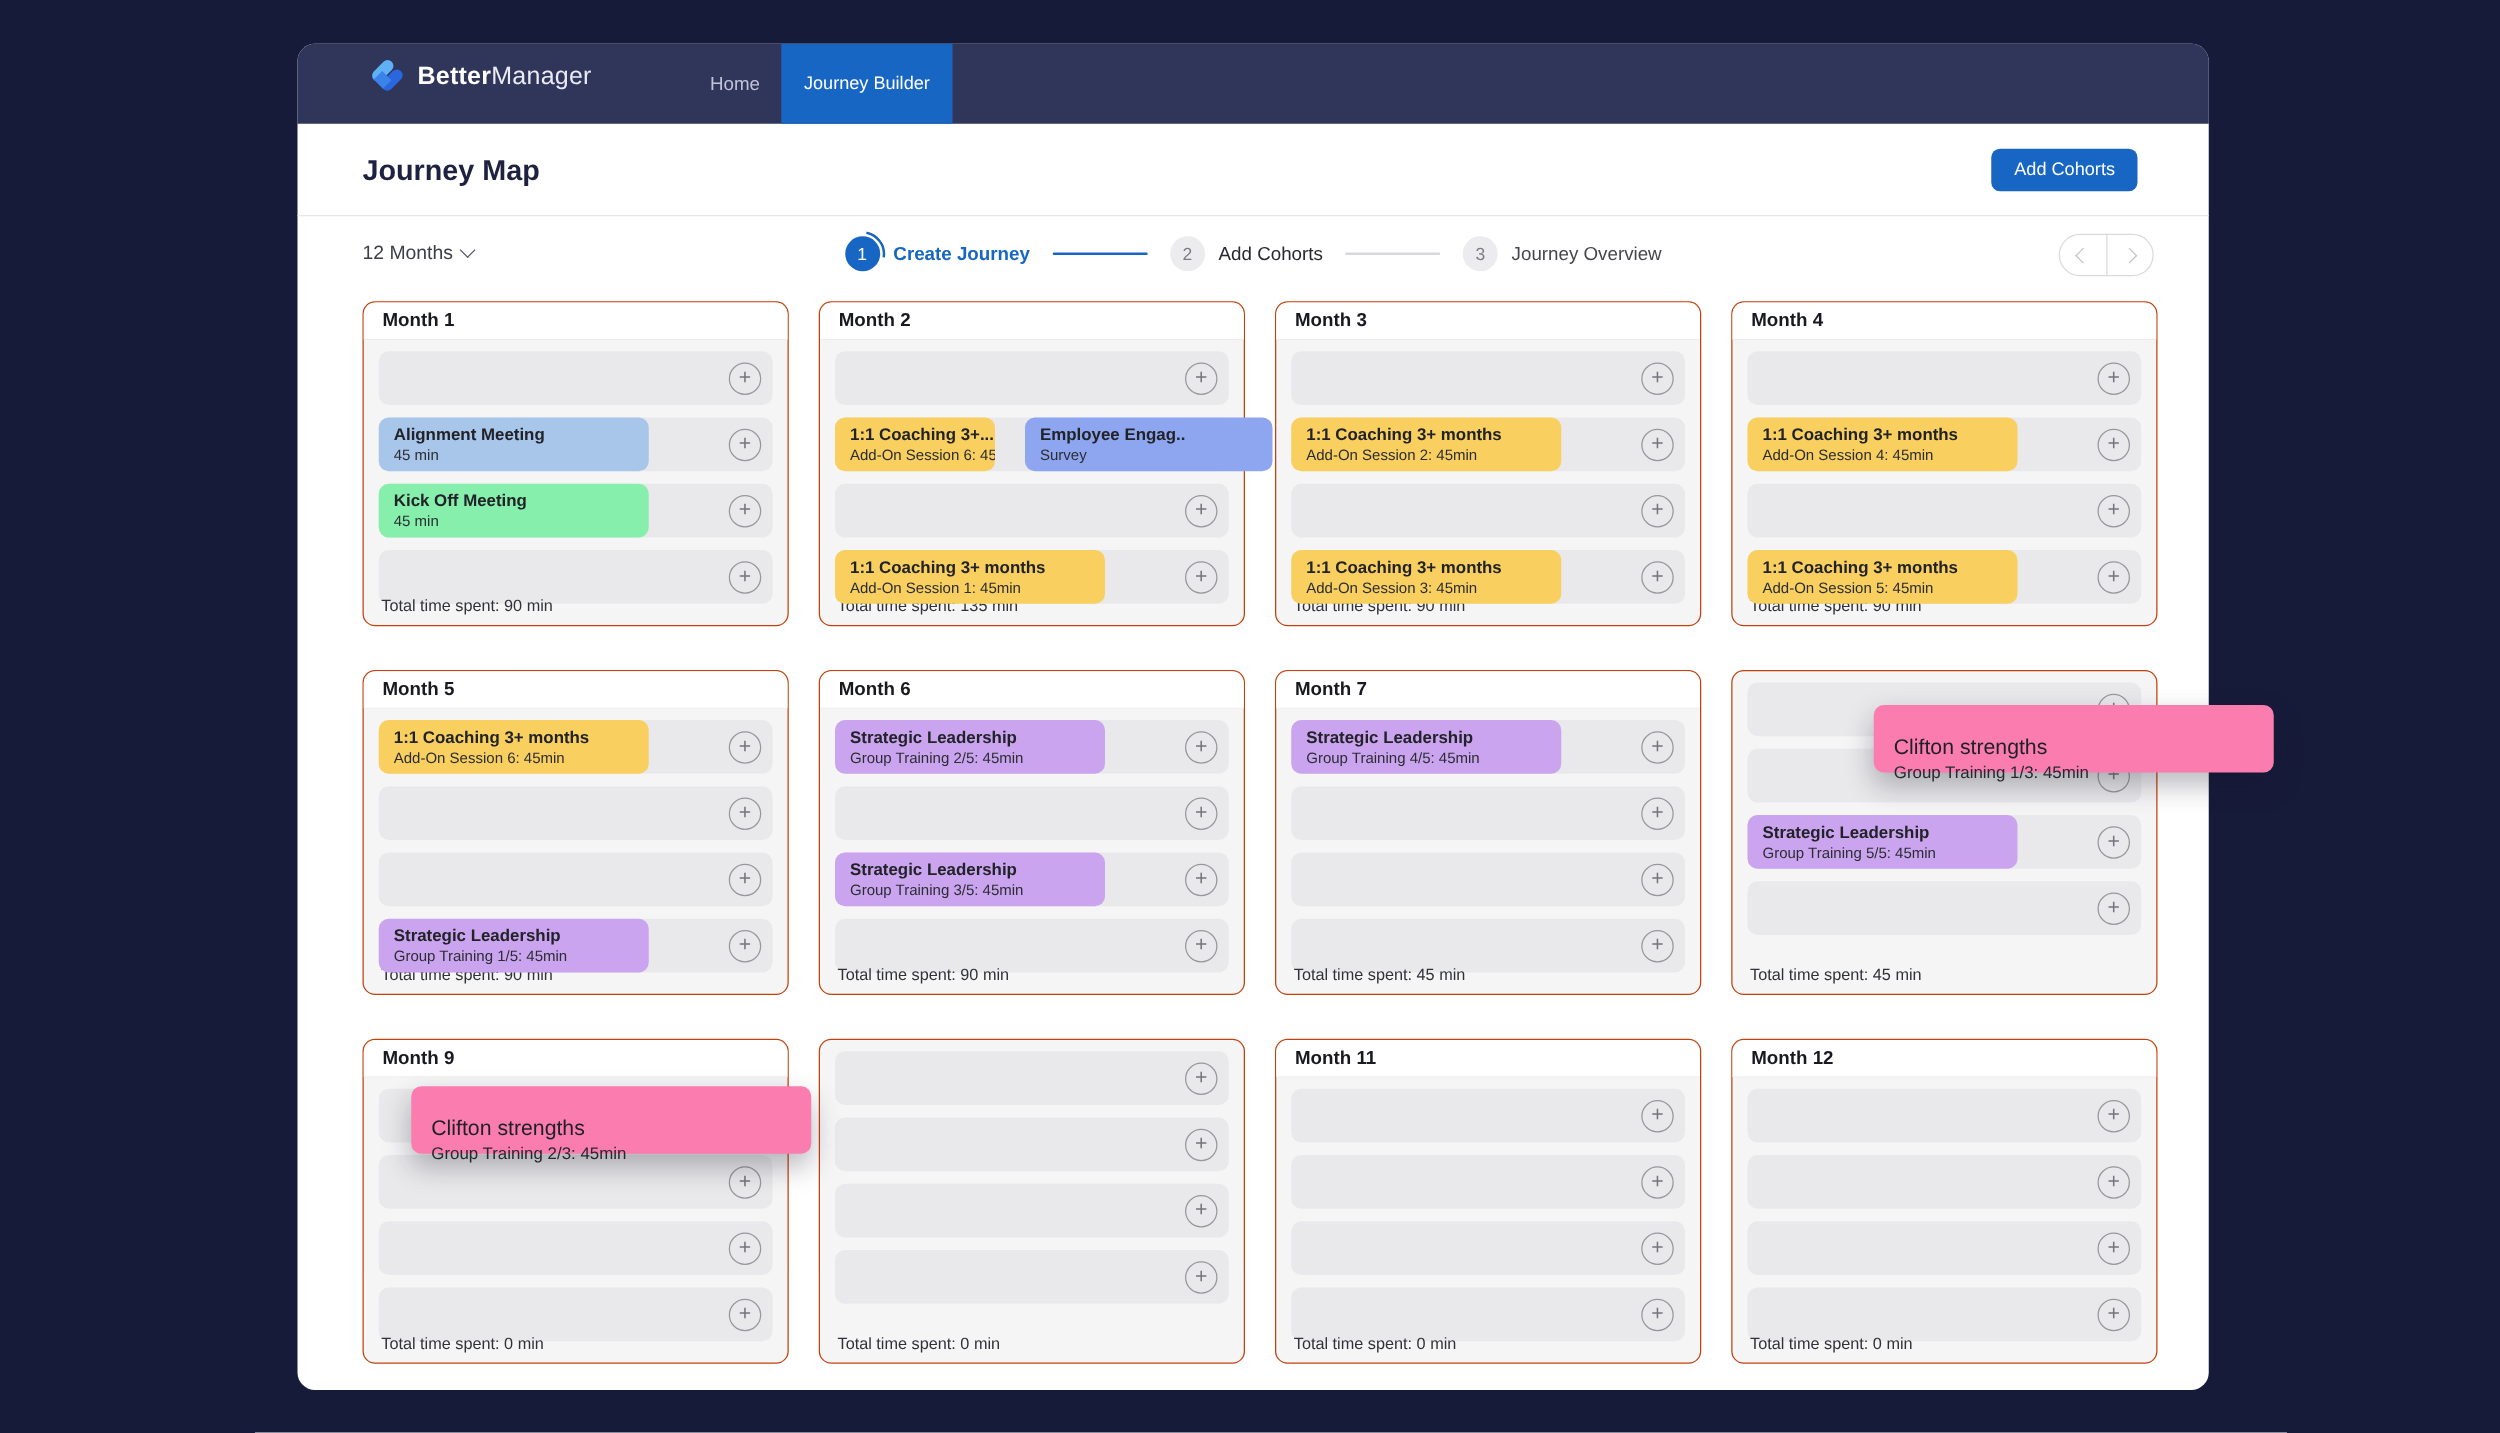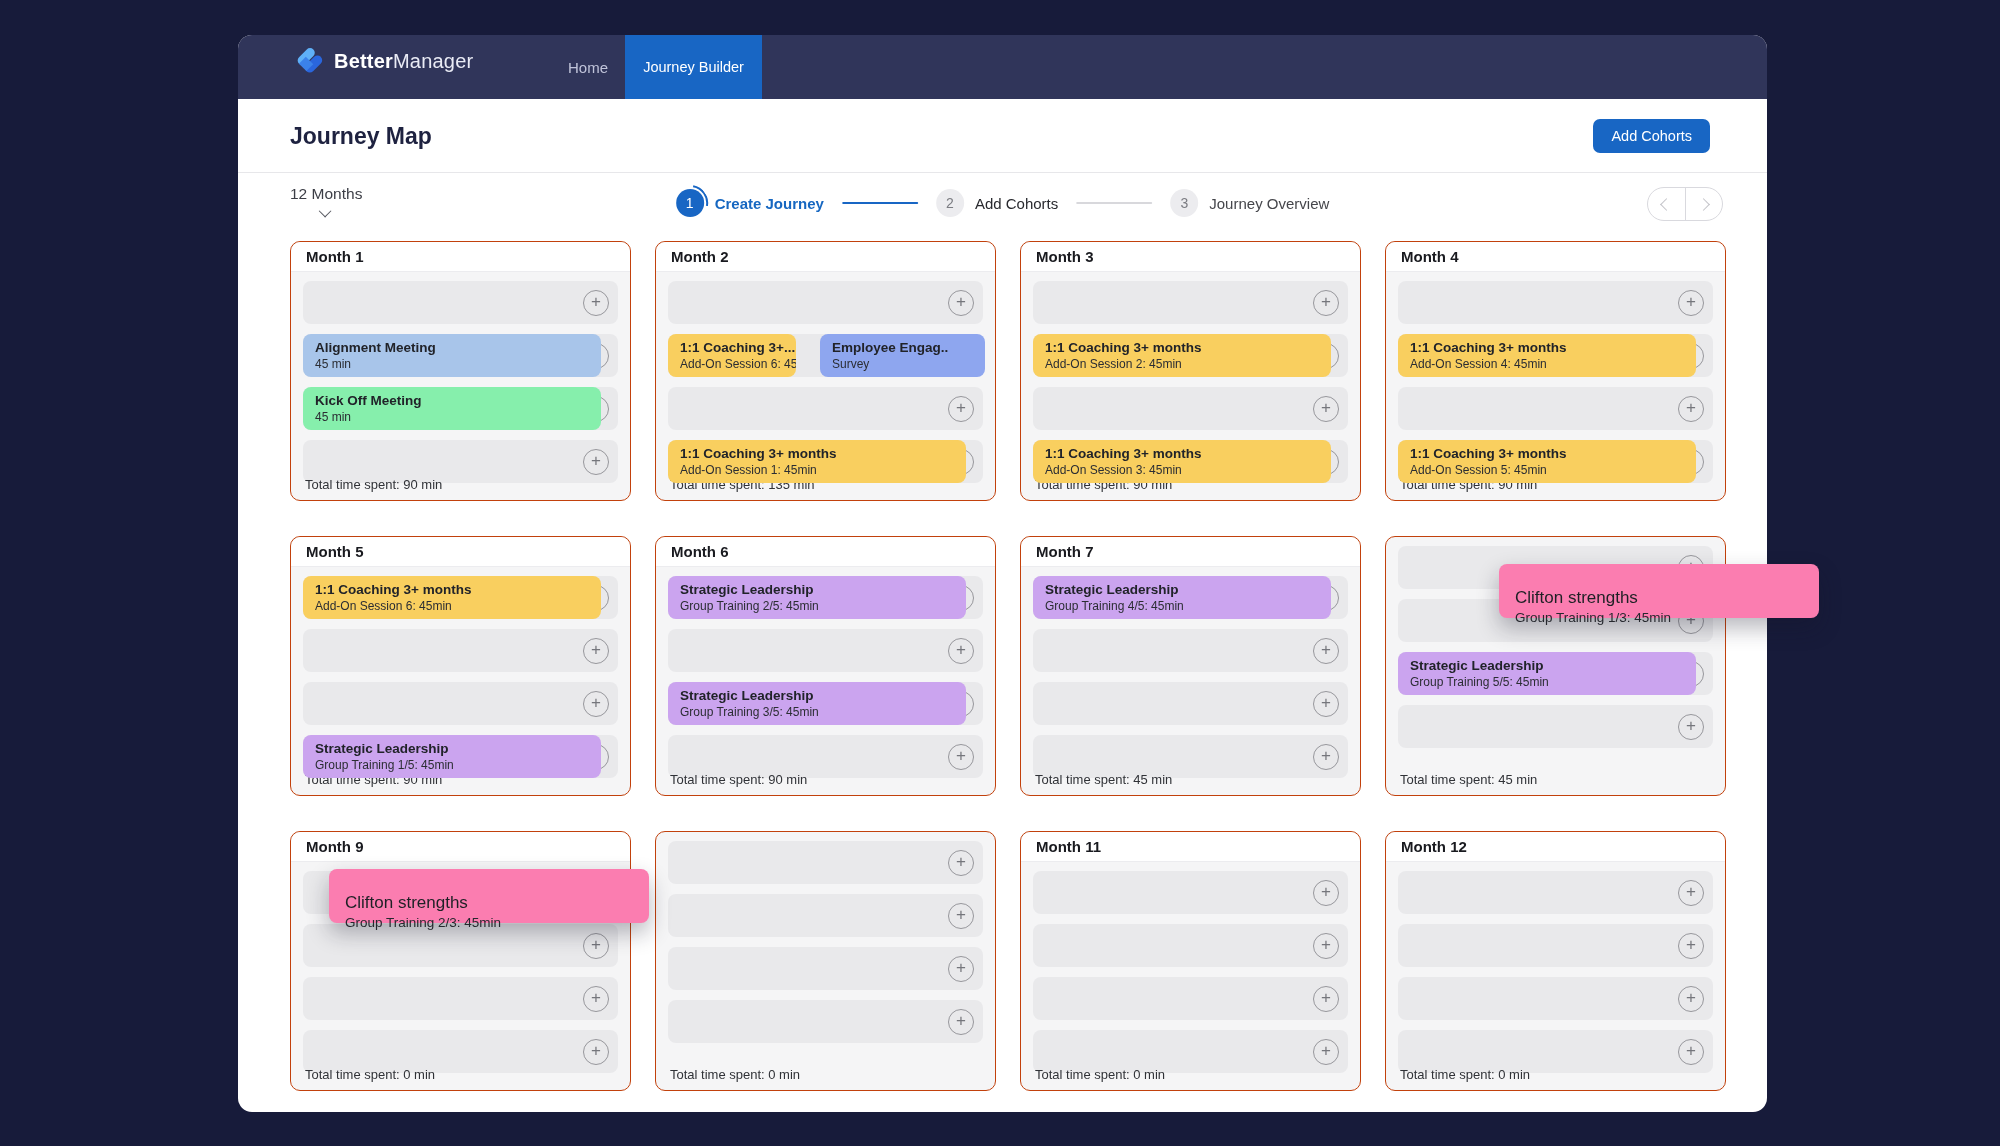--- a/index.html
+++ b/index.html
@@ -52,21 +52,21 @@
     padding:0 18px; background:#1866c4; color:#fff;
     border:none; border-radius:7px; font-size:14.5px;
     font-family:inherit; cursor:pointer;
   }
   .divider { position:absolute; left:0; right:0; top:137px; height:1px; background:#e7e7ea; }
 
   
   .duration {
     position:absolute; left:52px; top:150px; height:36px;
     display:flex; align-items:center; gap:9px;
-    font-size:15.5px; color:#3c3e46; cursor:pointer;flex-direction:column;
+    font-size:15.5px; color:#3c3e46; cursor:pointer;
   }
   .chev-down {
     width:9px; height:9px; border-left:1.7px solid #55575f; border-bottom:1.7px solid #55575f;
     transform:rotate(-45deg) translateY(-2px); display:inline-block; margin-top:-4px;
   }
   .stepper {
     position:absolute; left:50%; top:150px; transform:translateX(-50%);
     height:36px; display:flex; align-items:center; gap:12px; white-space:nowrap;
   }
   .step { display:flex; align-items:center; gap:11px; cursor:pointer; }
@@ -125,26 +125,26 @@
   }
   .plus {
     position:absolute; right:9px; top:50%; transform:translateY(-50%);
     width:26px; height:26px; border-radius:50%;
     border:1.5px solid #97979c; background:transparent; color:#75767c;
     font-size:17px; font-weight:300; line-height:1; font-family:inherit;
     display:flex; align-items:center; justify-content:center;
     cursor:pointer; z-index:1; padding-bottom:2px;
   }
   .chip {
-    position:absolute; left:0; top:0; bottom:0; width:298px;
+    position:absolute; left:0; top:0; bottom:0; width:216px;
     border-radius:8px; padding:6px 0 0 12px; z-index:2; cursor:pointer;
     overflow:hidden; white-space:nowrap;
   }
   .chip.split-left  { width:128px; }
-  .chip.split-right { left:152px; width:165px;padding-left:12px; }
+  .chip.split-right { left:152px; width:198px;padding-left:12px; }
   .chip .t  { display:block; font-size:13.5px; font-weight:600; color:#212329; }
   .chip .st { display:block; font-size:12px; color:#2b2d33; margin-top:2px; }
   .month-total {
     position:absolute; left:14px; bottom:8px;
     font-size:13px; color:#303237;
   }
   .drag-card {
     position:absolute; width:320px; height:54px; border-radius:8px;
     padding:7px 0 0 16px; z-index:6; cursor:grabbing;
     box-shadow:0 10px 22px rgba(20,20,40,.30); white-space:nowrap;

